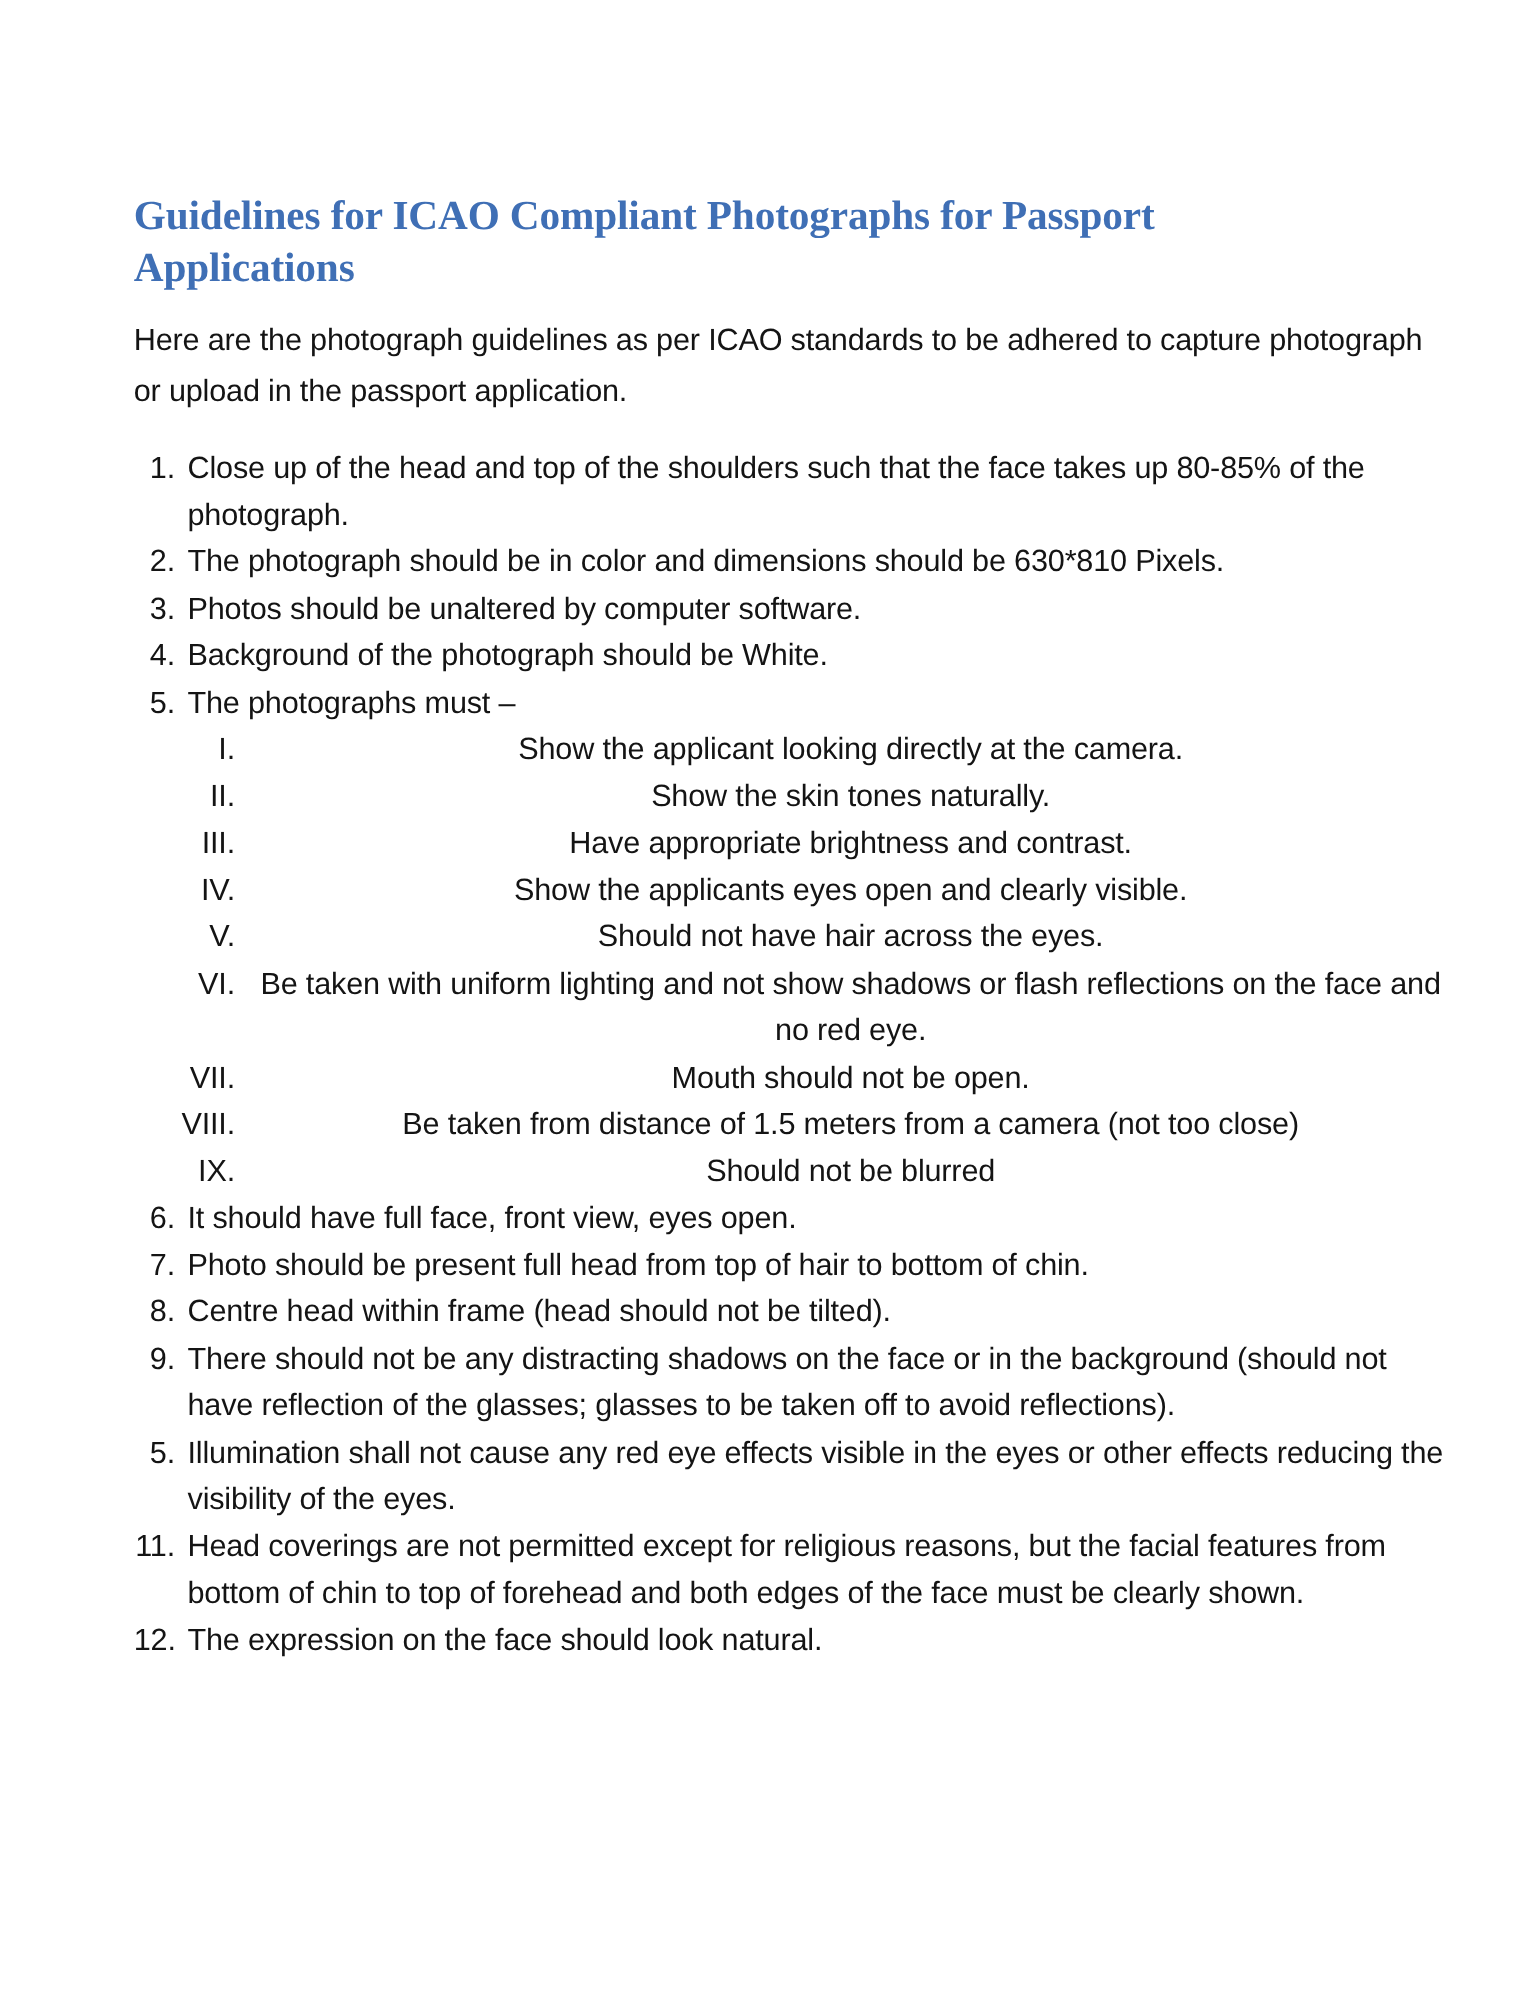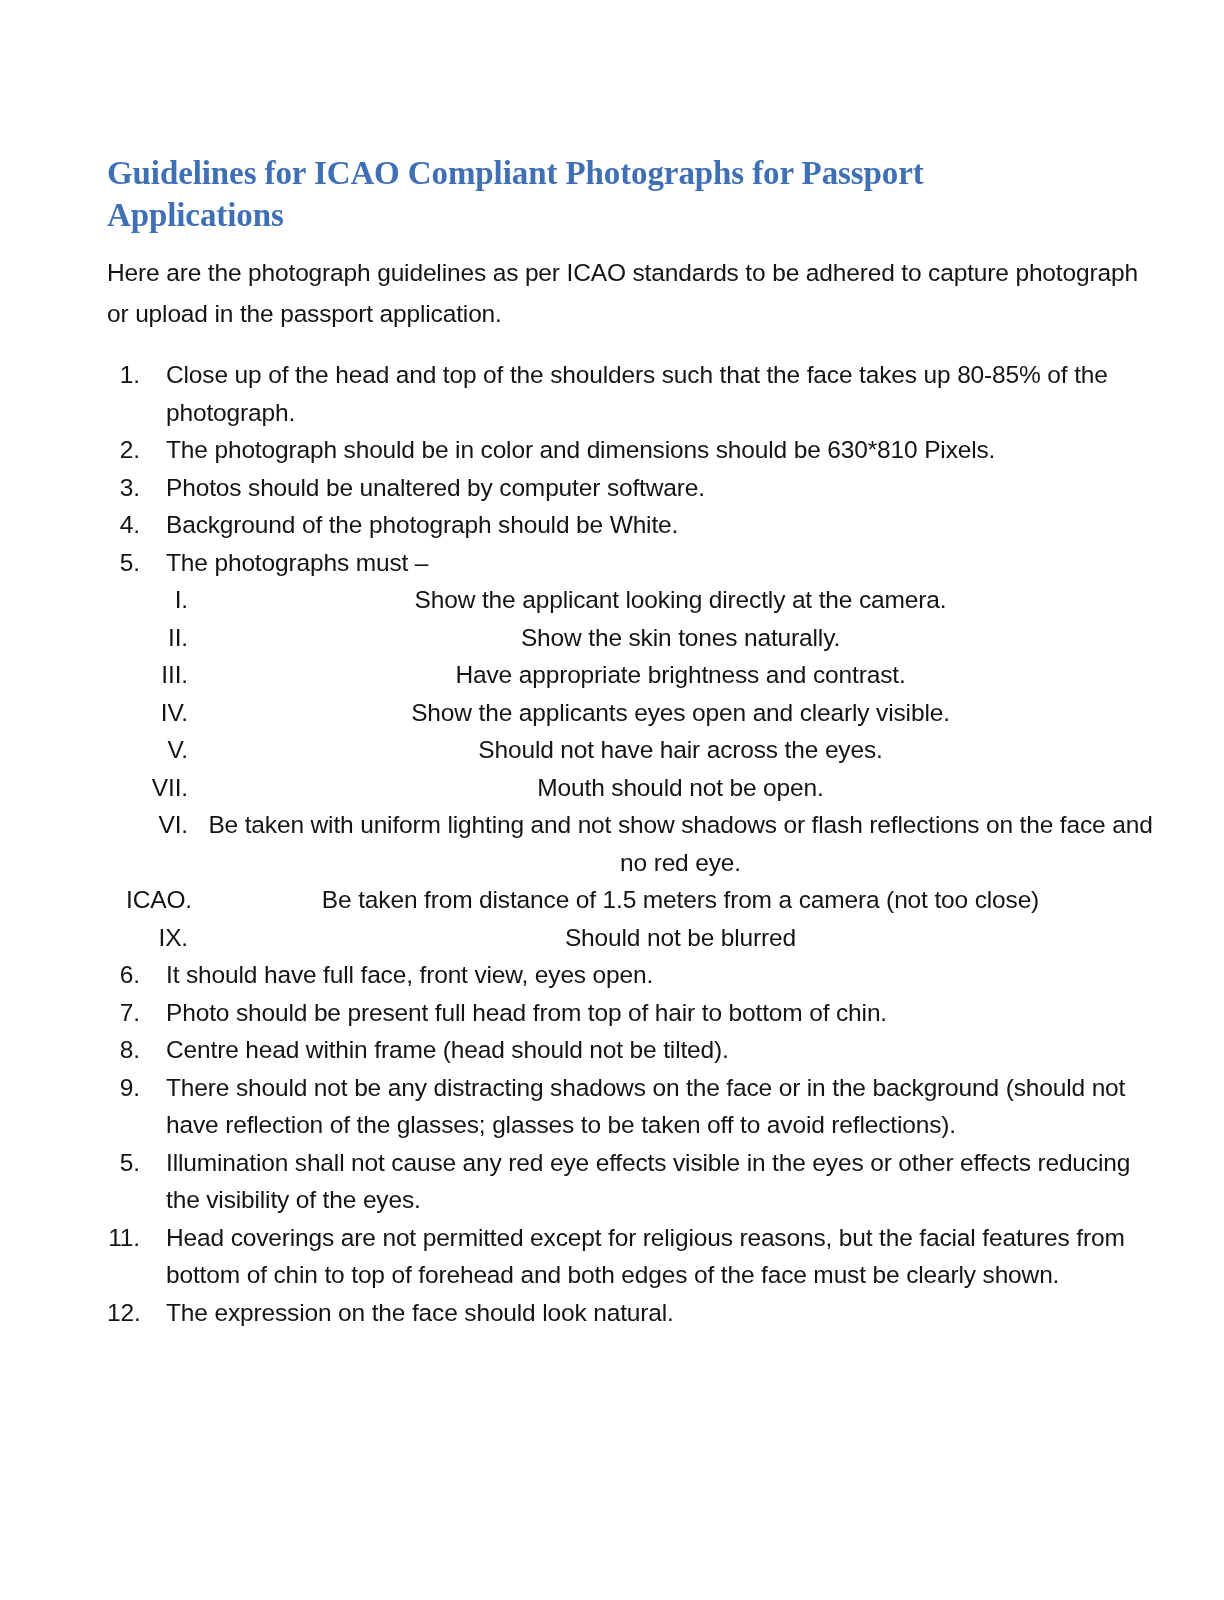--- a/index.html
+++ b/index.html
@@ -66,21 +66,20 @@
   ol.lvl1 > li > .marker {
     position: absolute;
     left: 0;
     top: 0;
     width: 33px;
     text-align: right;
     font-variant-numeric: lining-nums;
   }
   ol.lvl1 > li > .txt {
     display: block;
-    margin-left: 16px;
   }
 
   ol.lvl2 {
     list-style: none;
     margin: 0;
     padding: 0 0 0 0;
   }
   ol.lvl2 > li {
     position: relative;
     padding-left: 50px;
@@ -148,29 +147,29 @@
             </li>
             <li>
               <span class="marker">IV.</span>
               <span class="txt">Show the applicants eyes open and clearly visible.</span>
             </li>
             <li>
               <span class="marker">V.</span>
               <span class="txt">Should not have hair across the eyes.</span>
             </li>
             <li>
+              <span class="marker">VI.</span>
+              <span class="txt">Be taken with uniform lighting and not show shadows or flash reflections on the face and no red eye.</span>
+            </li>
+            <li>
               <span class="marker">VII.</span>
               <span class="txt">Mouth should not be open.</span>
             </li>
             <li>
-              <span class="marker">VI.</span>
-              <span class="txt">Be taken with uniform lighting and not show shadows or flash reflections on the face and no red eye.</span>
-            </li>
-            <li>
-              <span class="marker">ICAO.</span>
+              <span class="marker">VIII.</span>
               <span class="txt">Be taken from distance of 1.5 meters from a camera (not too close)</span>
             </li>
             <li>
               <span class="marker">IX.</span>
               <span class="txt">Should not be blurred</span>
             </li>
           </ol>
         </li>
         <li>
           <span class="marker">6.</span>

